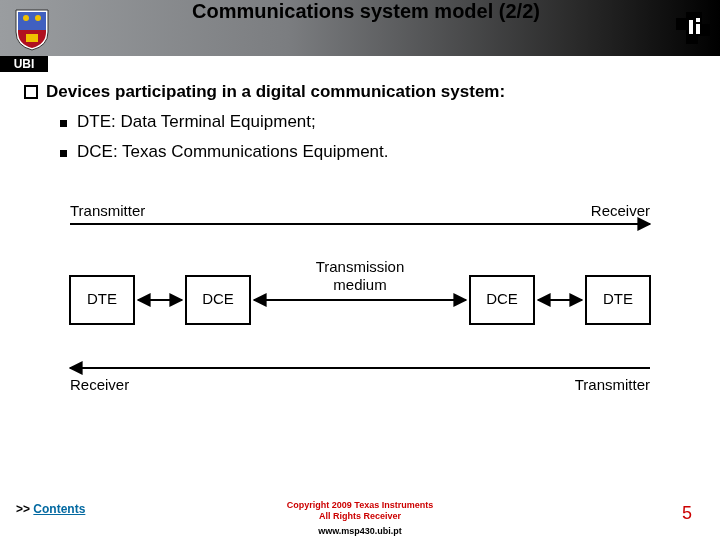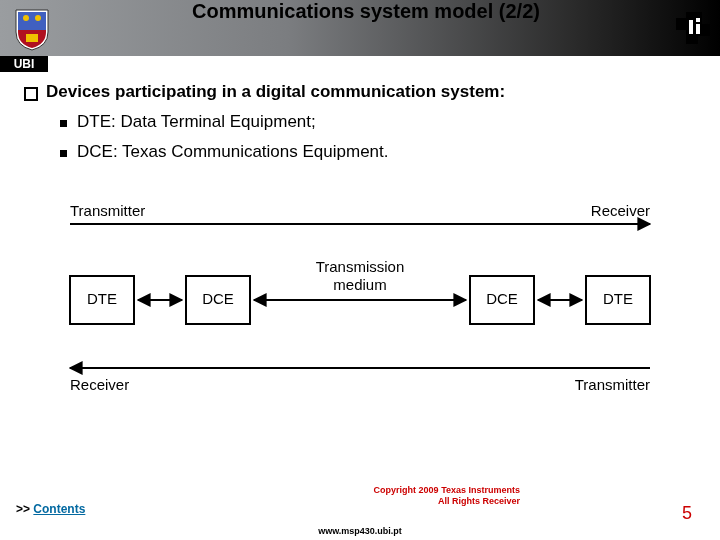--- a/index.html
+++ b/index.html
@@ -9,35 +9,35 @@
   .header { position: relative; height: 56px; background: linear-gradient(to right, #9a9da0 0%, #7b7d80 40%, #2a2a2a 80%, #000 100%); display: flex; align-items: flex-start; }
   .ubi-logo { width: 52px; height: 52px; margin: 2px 4px 2px 6px; position: relative; }
   .ubi-logo svg { width: 100%; height: 100%; }
   .slide-title { flex: 1; text-align: center; font-size: 20px; font-weight: bold; color: #000; padding-right: 50px; }
   .ti-logo { position: absolute; right: 6px; top: 6px; width: 42px; height: 42px; }
   .ti-logo svg { width: 100%; height: 100%; }
 
   .ubi-label { position: absolute; top: 56px; left: 0; width: 48px; height: 16px; background: #000; color: #fff; font-size: 12px; font-weight: bold; text-align: center; line-height: 16px; }
 
   .content { position: absolute; top: 82px; left: 24px; right: 24px; }
-  .bullet-l1 { margin-bottom: 6px; font-size: 17px; font-weight: bold; display: flex; align-items: center; }
+  .bullet-l1 { margin-bottom: 6px; font-size: 17px; font-weight: bold; display: flex; }
   .bullet-l1 .marker { width: 14px; height: 14px; border: 2px solid #000; margin-right: 8px; margin-top: 3px; flex-shrink: 0; }
   .bullet-l2 { margin-left: 36px; font-size: 17px; display: flex; align-items: flex-start; margin-bottom: 2px; margin-top: 10px; }
   .bullet-l2 .marker { width: 7px; height: 7px; background: #000; margin-right: 10px; margin-top: 8px; flex-shrink: 0; }
 
   .diagram { position: absolute; top: 200px; left: 40px; width: 640px; height: 200px; }
   .diagram svg { width: 100%; height: 100%; }
 
   .footer { position: absolute; bottom: 0; left: 0; right: 0; height: 52px; }
   .contents-link { position: absolute; left: 16px; bottom: 24px; font-size: 12px; font-weight: bold; }
   .contents-link span:first-child { color: #000; }
   .contents-link span:last-child { color: #0369a1; text-decoration: underline; }
   .footer-center { position: absolute; left: 200px; width: 320px; bottom: 4px; text-align: center; }
-  .copyright { font-size: 9px; font-weight: bold; color: #cc0000; line-height: 1.2; text-align: right; }
-  .url { font-size: 9px; font-weight: bold; color: #000; margin-top: 19px; }
+  .copyright { font-size: 9px; font-weight: bold; color: #cc0000; line-height: 1.2; }
+  .url { font-size: 9px; font-weight: bold; color: #000; margin-top: 4px; }
   .page-num { position: absolute; right: 28px; bottom: 16px; font-size: 18px; color: #cc0000; }
 </style>
 </head>
 <body>
 
 <div class="slide">
 
   <div class="header">
     <div class="ubi-logo">
       <svg viewBox="0 0 52 52">

